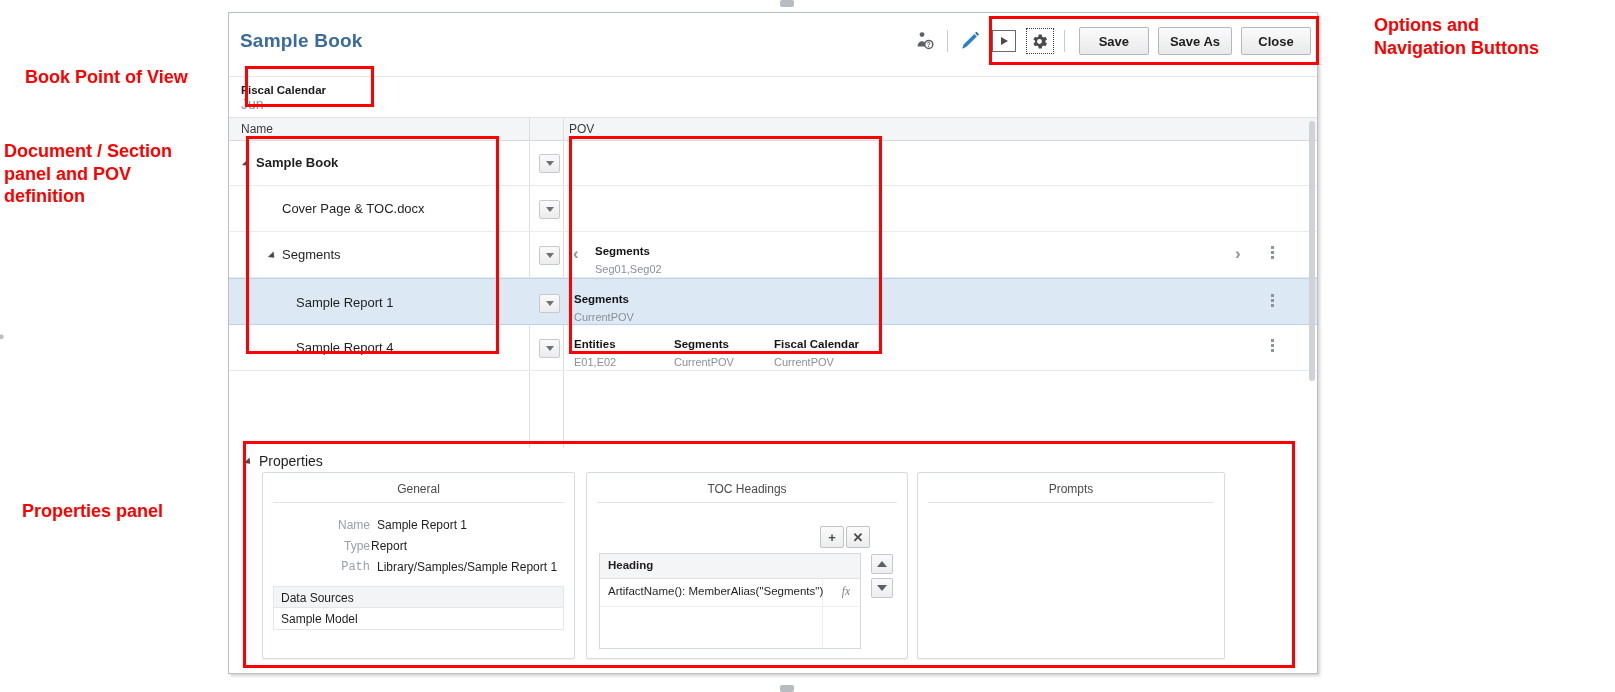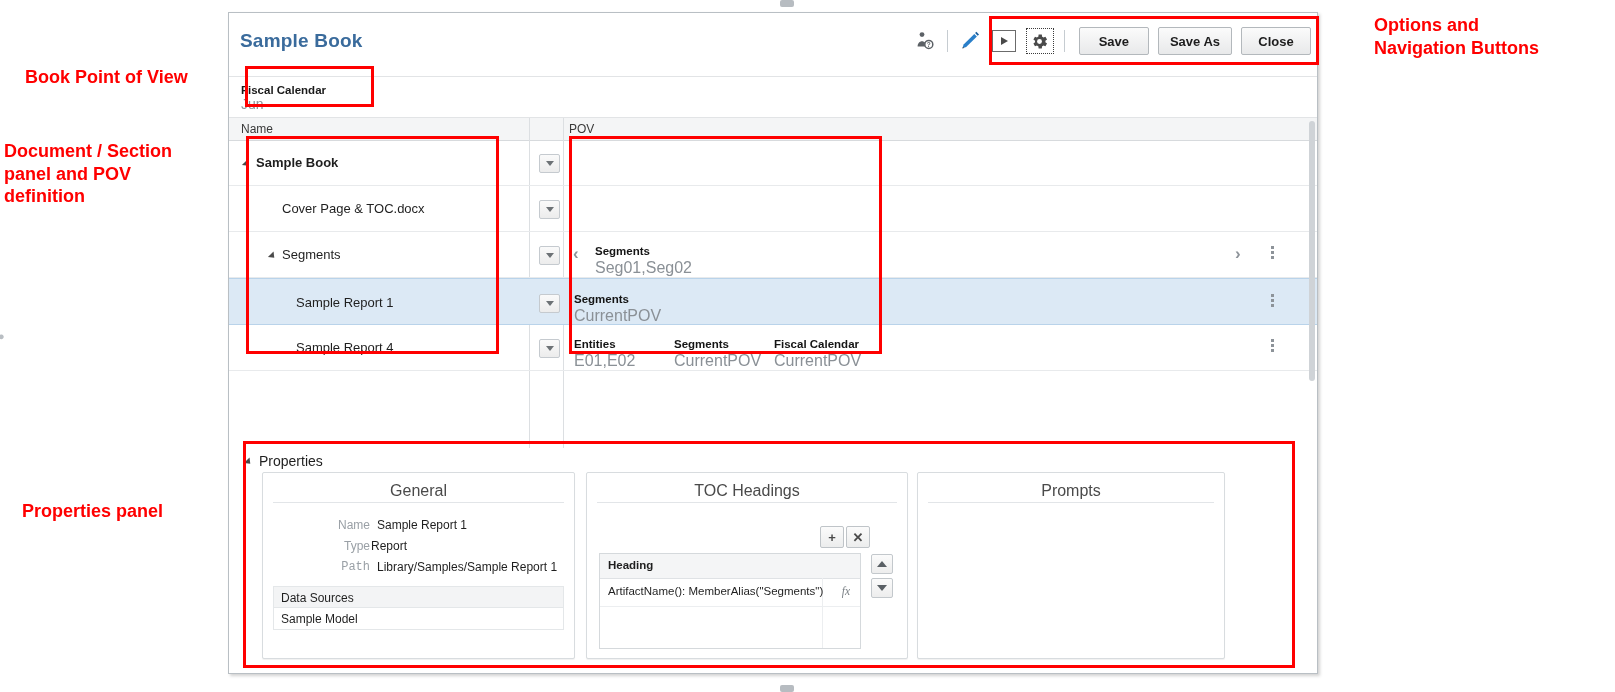--- a/index.html
+++ b/index.html
@@ -61,35 +61,35 @@
 
   .tree-label{position:absolute;font-size:13px;color:#1f1f1f;}
   .tree-label.bold{font-weight:bold;}
   .twisty{position:absolute;width:0;height:0;border-left:5px solid #4a4a4a;border-top:4px solid transparent;border-bottom:4px solid transparent;transform:rotate(45deg);}
 
   .dd-btn{position:absolute;width:19px;height:17px;background:linear-gradient(#fafafa,#ececec);border:1px solid #c5cacf;border-radius:2px;display:flex;align-items:center;justify-content:center;cursor:pointer;}
   .dd-caret{width:0;height:0;border-left:4px solid transparent;border-right:4px solid transparent;border-top:5px solid #6d7276;}
 
   .pov-seg{position:absolute;}
   .pov-seg .d{font-size:11.5px;font-weight:bold;color:#141414;line-height:14px;}
-  .pov-seg .m{font-size:16px;color:#8a9096;line-height:14px;margin-top:48px;}
+  .pov-seg .m{font-size:11px;color:#8a9096;line-height:14px;margin-top:48px;}
 
   .chev{position:absolute;color:#8d9399;font-size:17px;font-weight:bold;cursor:pointer;user-select:none;}
   .kebab{position:absolute;width:10px;cursor:pointer;display:flex;flex-direction:column;align-items:center;gap:2px;}
   .kebab i{display:block;width:3px;height:3px;background:#8d9399;}
 
   .vscroll{position:absolute;right:2px;top:108px;width:6px;height:260px;background:#cfd3d7;border-radius:3px;}
 
   
   .props-head{position:absolute;left:0;top:438px;width:100%;height:22px;}
   .props-title{position:absolute;left:30px;top:2px;font-size:14px;color:#1f1f1f;}
   .props-twisty{position:absolute;left:17px;top:7px;width:0;height:0;border-left:5px solid #4a4a4a;border-top:4px solid transparent;border-bottom:4px solid transparent;transform:rotate(45deg);}
 
   .card{position:absolute;background:#fff;border:1px solid #d8dcdf;border-radius:2px;box-shadow:0 1px 1px rgba(0,0,0,.06);box-sizing:border-box;}
-  .card-title{position:absolute;left:0;right:0;top:9px;text-align:center;font-size:16px;color:#4a4a4a;}
+  .card-title{position:absolute;left:0;right:0;top:9px;text-align:center;font-size:12px;color:#4a4a4a;}
   .card-rule{position:absolute;left:10px;right:10px;top:29px;height:1px;background:#e2e5e8;}
 
   .kv{position:absolute;font-size:12px;}
   .kv .k{position:absolute;right:0;color:#9aa0a6;white-space:nowrap;}
   .kv .v{position:absolute;left:0;color:#1f1f1f;white-space:nowrap;}
 
   .ds-hdr{position:absolute;left:10px;right:10px;height:22px;background:#f3f4f5;border:1px solid #e4e7e9;box-sizing:border-box;}
   .ds-hdr span{position:absolute;left:7px;top:4px;font-size:12px;color:#1f1f1f;}
   .ds-row{position:absolute;left:10px;right:10px;height:22px;background:#fff;border:1px solid #e4e7e9;border-top:none;box-sizing:border-box;}
   .ds-row span{position:absolute;left:7px;top:4px;font-size:12px;color:#1f1f1f;}

